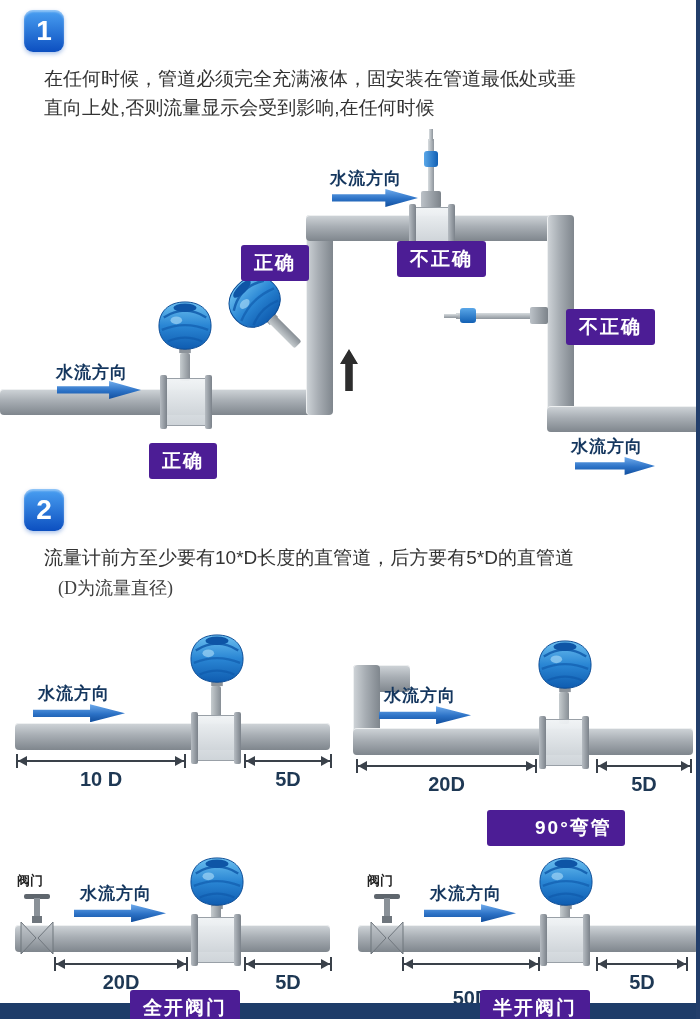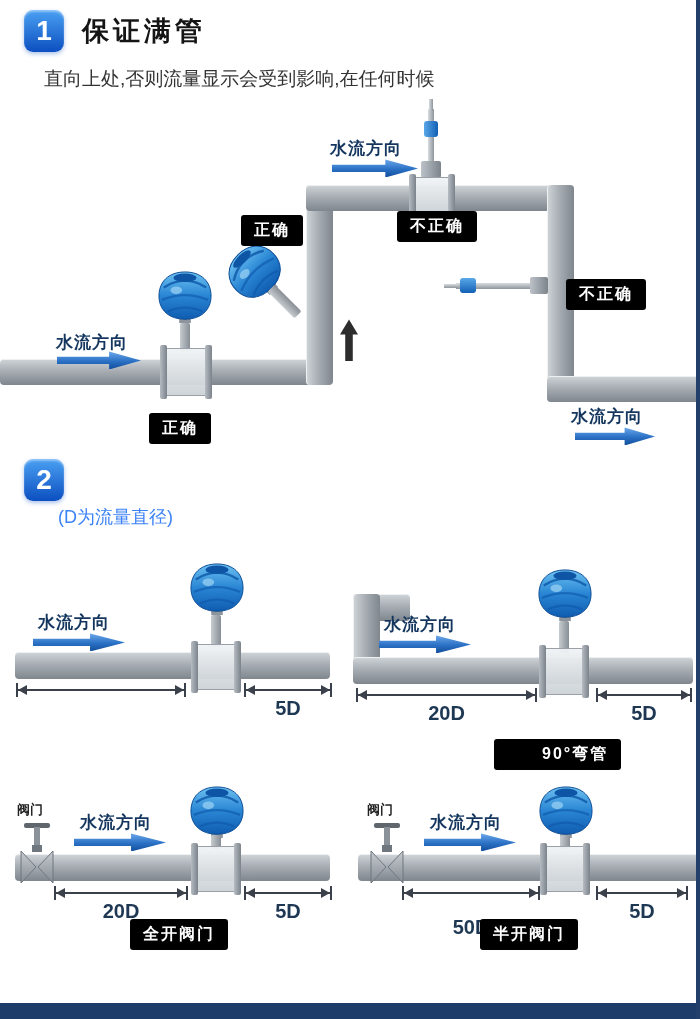--- a/index.html
+++ b/index.html
@@ -7,39 +7,39 @@
         box-sizing:border-box;border-right:4px solid #223e6b;
         font-family:"Liberation Sans","DejaVu Sans",sans-serif;}
   .sec-head{display:flex;align-items:center;gap:18px;padding:10px 0 0 24px;}
   .sec-head.second{padding-top:0;margin-top:8px;}
   .badge{width:40px;height:42px;border-radius:9px;background:linear-gradient(180deg,#4aa0f2,#0c4fc0);
          color:#fff;font-size:28px;font-weight:700;display:flex;align-items:center;justify-content:center;
          box-shadow:inset 0 2px 2px rgba(255,255,255,.4),0 2px 4px rgba(12,79,192,.35);}
   .sec-title{font-size:27px;font-weight:700;color:#151515;letter-spacing:4px;}
   .para{margin:12px 26px 0 44px;font-size:19px;line-height:1.55;color:#333;}
   .para span{display:block;}
-  .note{margin:4px 26px 0 58px;font-size:18px;color:#3b82f6;}
+  .note{margin:4px 26px 0 58px;font-size:18px;color:#404040;font-family:Liberation Serif, serif;}
   .diag{position:relative;}
   #diag1{height:352px;margin-top:6px;}
   .pipe{position:absolute;border-radius:4px;}
   .pipe.h{background:linear-gradient(180deg,#d0d5d9 0%,#a8aeb4 45%,#7f868d 100%);box-shadow:inset 0 1px 0 rgba(255,255,255,.65);}
   .pipe.v{background:linear-gradient(90deg,#d0d5d9 0%,#a8aeb4 45%,#7f868d 100%);box-shadow:inset 1px 0 0 rgba(255,255,255,.65);}
   .meter-body{position:absolute;background:linear-gradient(180deg,rgba(240,243,245,.95),rgba(204,210,215,.95));
               border:1px solid #99a0a7;border-radius:3px;}
   .meter-body::before,.meter-body::after{content:"";position:absolute;top:-4px;bottom:-4px;width:7px;
               background:linear-gradient(90deg,#b6bcc2,#7b828a);border-radius:2px;}
   .meter-body::before{left:-4px;}.meter-body::after{right:-4px;}
   .stem{position:absolute;background:linear-gradient(90deg,#c6cccf,#878e95);border-radius:2px;}
   .mhead{position:absolute;}
   .flow-text{position:absolute;font-size:17px;font-weight:700;color:#14365e;letter-spacing:1px;white-space:nowrap;}
   .flow-arrow{position:absolute;height:18px;background:linear-gradient(180deg,#6fabec,#2c72c6 55%,#124f9e);
               clip-path:polygon(0 30%,62% 30%,62% 0,100% 50%,62% 100%,62% 70%,0 70%);}
   .arrow-up{position:absolute;width:18px;height:42px;background:#2d2d2d;
             clip-path:polygon(50% 0,100% 36%,71% 36%,71% 100%,29% 100%,29% 36%,0 36%);}
-  .tag{position:absolute;background:#000000;color:#fff;font-size:16px;font-weight:700;letter-spacing:2px;
+  .tag{position:absolute;background:#4c1d95;color:#fff;font-size:19px;font-weight:700;letter-spacing:2px;
        padding:5px 13px;border-radius:3px;white-space:nowrap;z-index:3;}
   .dim{position:absolute;height:2px;background:#3a414a;}
   .dim i{position:absolute;top:-6px;width:2px;height:14px;background:#3a414a;}
   .dim i.l{left:-2px;}.dim i.r{right:-2px;}
   .dim::before{content:"";position:absolute;left:0;top:-4px;border-top:5px solid transparent;border-bottom:5px solid transparent;border-right:9px solid #3a414a;}
   .dim::after{content:"";position:absolute;right:0;top:-4px;border-top:5px solid transparent;border-bottom:5px solid transparent;border-left:9px solid #3a414a;}
   .dim-label{position:absolute;text-align:center;font-size:20px;font-weight:700;color:#1e3854;}
   .rod-v{position:absolute;background:linear-gradient(90deg,#d7dcdf,#8e959c);}
   .rod-h{position:absolute;background:linear-gradient(180deg,#d7dcdf,#8e959c);}
   .band{position:absolute;background:linear-gradient(90deg,#5aa7e8,#1260b4);border-radius:3px;}
@@ -86,23 +86,23 @@
       <polygon points="1,28 1,60 16,44" fill="url(#graygrad)" stroke="#6f767d"></polygon>
       <polygon points="33,28 33,60 18,44" fill="url(#graygrad)" stroke="#6f767d"></polygon>
     </g>
   </defs>
 </svg>
 
 <div class="page">
 
   <div class="sec-head">
     <div class="badge">1</div>
-    <div class="sec-title">保证满管</div>
   </div>
   <div class="para">
+    <span>在任何时候，管道必须完全充满液体，固安装在管道最低处或垂</span>
     <span>直向上处,否则流量显示会受到影响,在任何时候</span>
   </div>
 
   <div class="diag" id="diag1">
 
     <div class="pipe h" style="left:0;top:260px;width:330px;height:26px;"></div>
     <div class="pipe v" style="left:306px;top:86px;width:27px;height:200px;"></div>
     <div class="pipe h" style="left:306px;top:86px;width:268px;height:26px;"></div>
     <div class="pipe v" style="left:547px;top:86px;width:27px;height:217px;"></div>
     <div class="pipe h" style="left:547px;top:277px;width:153px;height:26px;"></div>
@@ -145,37 +145,39 @@
 
     <div class="tag" style="left:149px;top:314px;">正确</div>
 
     <div class="flow-text" style="left:571px;top:306px;">水流方向</div>
     <div class="flow-arrow" style="left:575px;top:328px;width:80px;"></div>
   </div>
 
   <div class="sec-head second">
     <div class="badge">2</div>
   </div>
+  <div class="para">流量计前方至少要有10*D长度的直管道，后方要有5*D的直管道</div>
   <div class="note">(D为流量直径)</div>
 
   <div class="row row1">
 
     <div class="d">
       <div class="pipe h" style="left:15px;top:103px;width:315px;height:27px;"></div>
       <svg class="mhead" style="left:188px;top:14px;" width="58" height="54" viewBox="0 0 60 56">
           <use href="#mhead"></use>
         </svg>
       <div class="stem" style="left:211px;top:66px;width:10px;height:32px;"></div>
       <div class="meter-body" style="left:194px;top:95px;width:42px;height:44px;"></div>
       <div class="flow-text" style="left:38px;top:62px;">水流方向</div>
       <div class="flow-arrow" style="left:33px;top:84px;width:92px;"></div>
       <div class="dim" style="left:18px;top:140px;width:166px;">
           <i class="l"></i>
           <i class="r"></i>
         </div>
+      <div class="dim-label" style="left:18px;top:148px;width:166px;">10 D</div>
       <div class="dim" style="left:246px;top:140px;width:84px;">
           <i class="l"></i>
           <i class="r"></i>
         </div>
       <div class="dim-label" style="left:246px;top:148px;width:84px;">5D</div>
     </div>
 
     <div class="d">
       <div class="pipe h" style="left:5px;top:45px;width:57px;height:27px;"></div>
       <div class="pipe v" style="left:5px;top:45px;width:27px;height:90px;"></div>
@@ -190,21 +192,21 @@
       <div class="dim" style="left:10px;top:145px;width:177px;">
           <i class="l"></i>
           <i class="r"></i>
         </div>
       <div class="dim-label" style="left:10px;top:153px;width:177px;">20D</div>
       <div class="dim" style="left:250px;top:145px;width:92px;">
           <i class="l"></i>
           <i class="r"></i>
         </div>
       <div class="dim-label" style="left:250px;top:153px;width:92px;">5D</div>
-      <div class="tag" style="left:146px;top:190px;padding-left:48px;">90°弯管</div>
+      <div class="tag" style="left:139px;top:190px;padding-left:48px;">90°弯管</div>
     </div>
   </div>
 
   <div class="row row2">
 
     <div class="d">
       <div class="pipe h" style="left:15px;top:83px;width:315px;height:27px;"></div>
       <svg style="position:absolute;left:20px;top:52px;" width="34" height="62" viewBox="0 0 34 62">
           <use href="#valve"></use>
         </svg>

